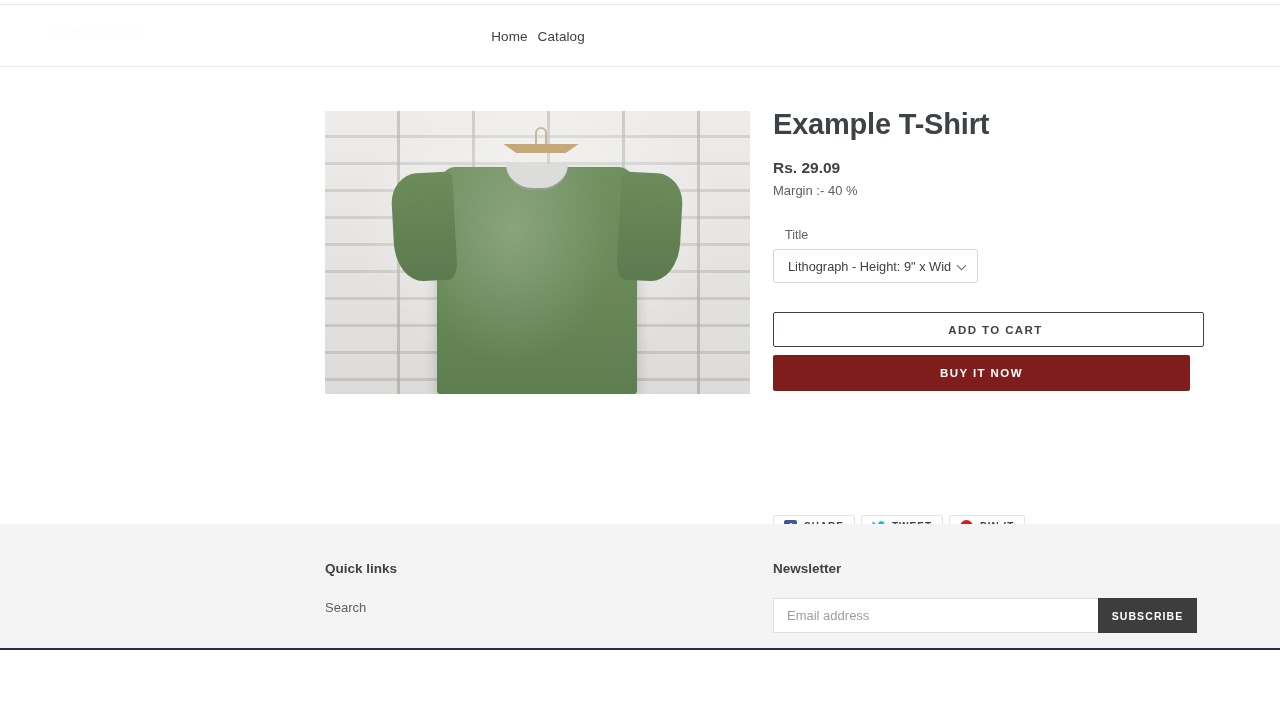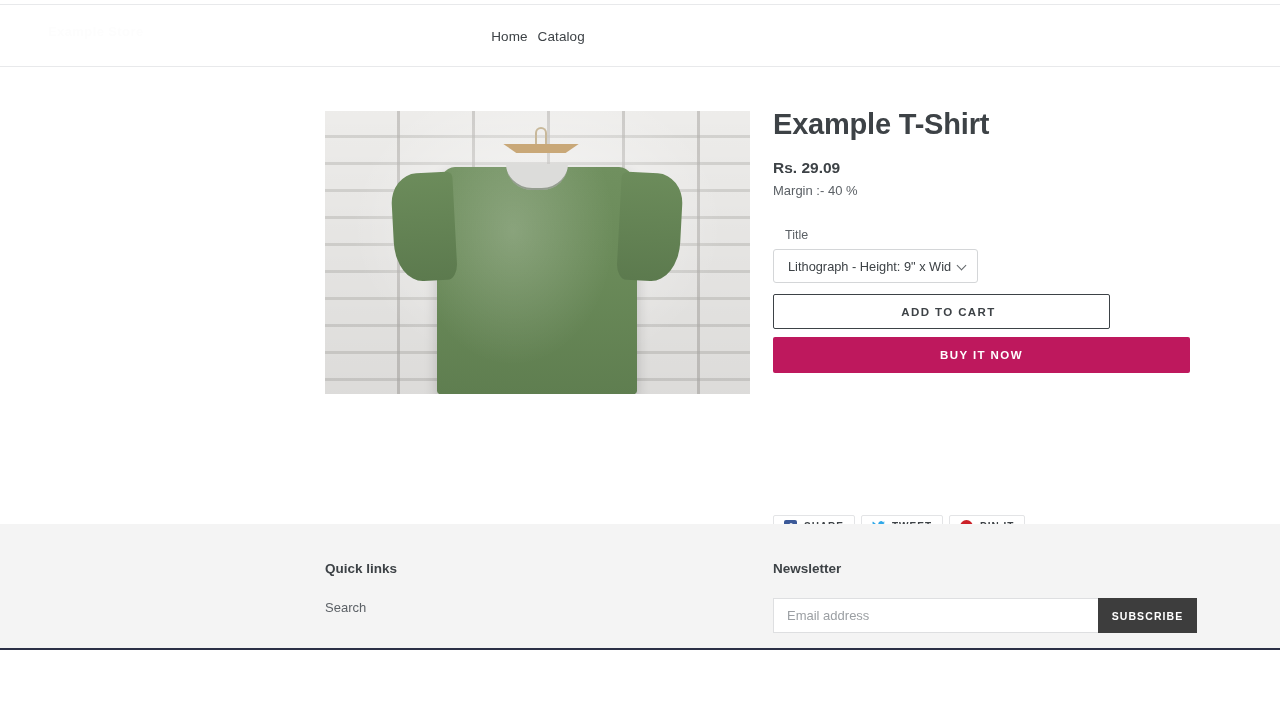--- a/index.html
+++ b/index.html
@@ -231,42 +231,42 @@
     content: "";
     position: absolute;
     left: 0; top: 0;
     width: 6px; height: 6px;
     border-right: 1.3px solid #62666a;
     border-bottom: 1.3px solid #62666a;
     transform: rotate(45deg);
   }
 
   .btn-add {
-    margin-top: 11px;
-    width: 337px;
+    margin-top: 29px;
+    width: 431px;
     height: 35px;
     background: #ffffff;
     border: 1px solid #3d4246;
     border-radius: 2px;
     color: #3d4246;
     font-family: "Liberation Sans", sans-serif;
     font-size: 11.5px;
     font-weight: 700;
     letter-spacing: 1.4px;
     cursor: pointer;
     display: flex;
     align-items: center;
     justify-content: center;
     padding-left: 20px;
   }
   .btn-buy {
     margin-top: 8px;
     width: 417px;
     height: 36px;
-    background: #be185d;
+    background: #7f1d1d;
     border: none;
     border-radius: 2px;
     color: #ffffff;
     font-family: "Liberation Sans", sans-serif;
     font-size: 11.5px;
     font-weight: 700;
     letter-spacing: 1.4px;
     cursor: pointer;
     display: flex;
     align-items: center;

